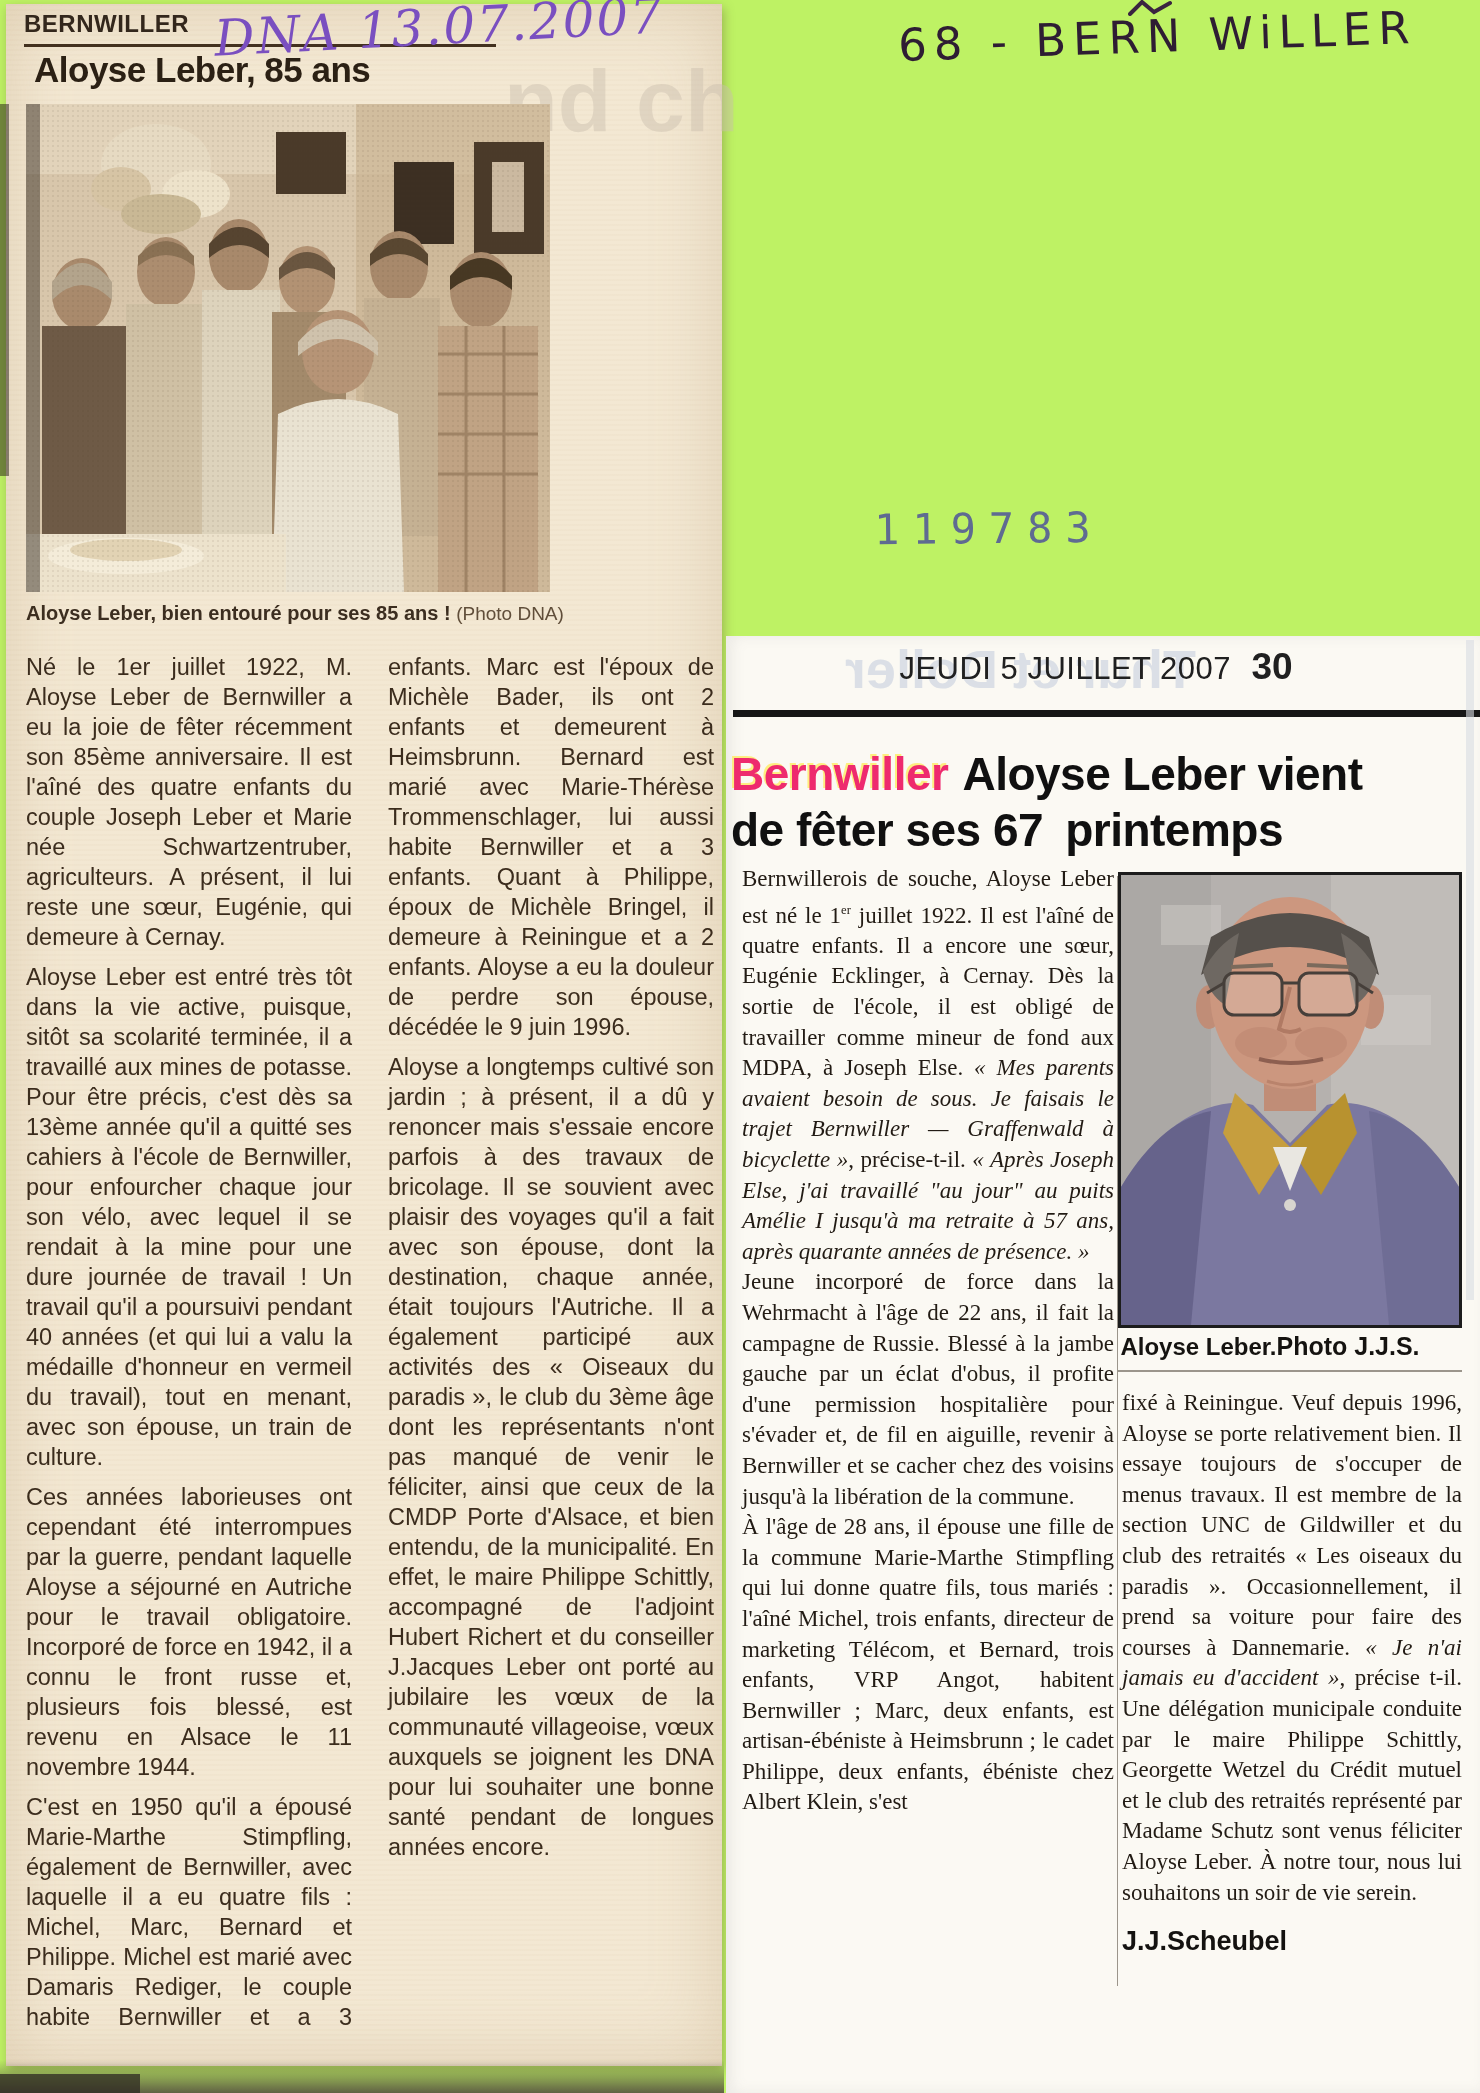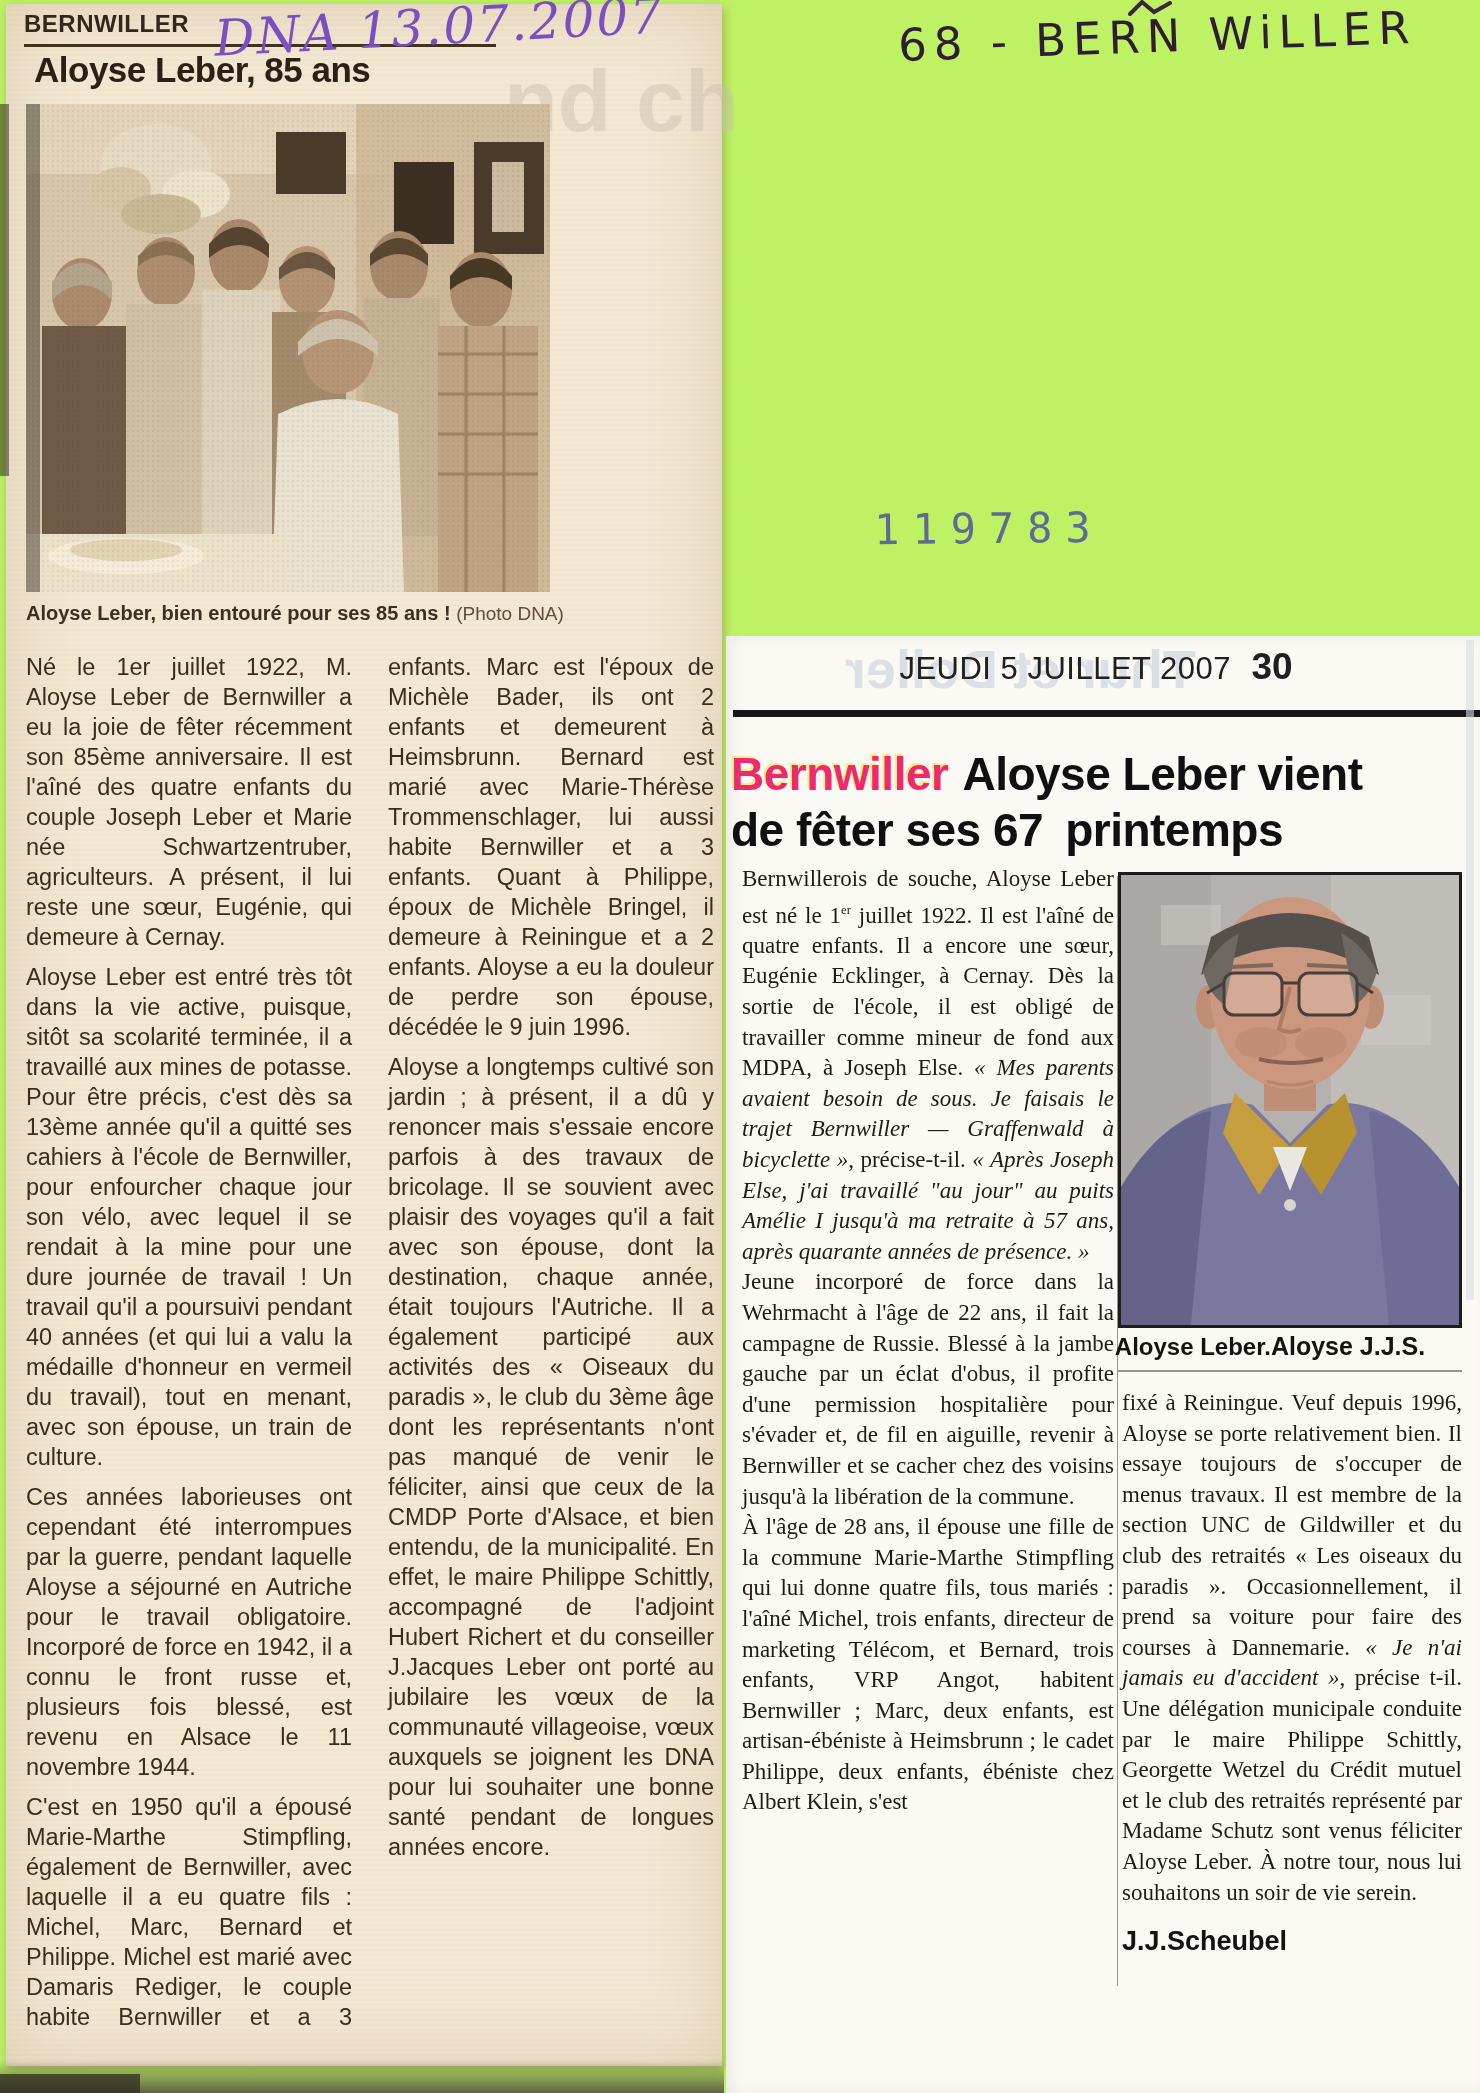--- a/index.html
+++ b/index.html
@@ -224,21 +224,21 @@
         <line x1="110" y1="92" x2="152" y2="90" stroke="#7a6a5c" stroke-width="4"></line>
         <line x1="186" y1="90" x2="228" y2="92" stroke="#7a6a5c" stroke-width="4"></line>
         <path d="M169 112 Q162 140 158 154 Q169 160 180 154" fill="none" stroke="#b07a64" stroke-width="4"></path>
         <path d="M138 184 Q169 192 202 184" fill="none" stroke="#8d5f50" stroke-width="4"></path>
         <path d="M146 206 Q169 214 192 206" fill="none" stroke="#b07a64" stroke-width="3" opacity=".7"></path>
       </svg>
     </div>
 
     <div class="caption2">
       <span class="cname">Aloyse Leber.</span>
-      <span class="ccredit">Aloyse J.J.S.</span>
+      <span class="ccredit">Photo J.J.S.</span>
     </div>
     <div class="caption2-rule"></div>
 
     <div class="rcol2 serifcol">
       <p><span>fixé à Reiningue. Veuf depuis 1996, Aloyse se porte relativement bien. Il essaye toujours de s'occuper de menus travaux. Il est membre de la section UNC de Gildwiller et du club des retraités « Les oiseaux du paradis ». Occasionnellement, il prend sa voiture pour faire des courses à Dannemarie. </span><i>« Je n'ai jamais eu d'accident »</i><span>, précise t-il. Une délégation municipale conduite par le maire Philippe Schittly, Georgette Wetzel du Crédit mutuel et le club des retraités représenté par Madame Schutz sont venus féliciter Aloyse Leber. À notre tour, nous lui souhaitons un soir de vie serein.</span></p>
       <div class="sig">J.J.Scheubel</div>
     </div>
   </div>
 
   <div class="edge-left"></div>

